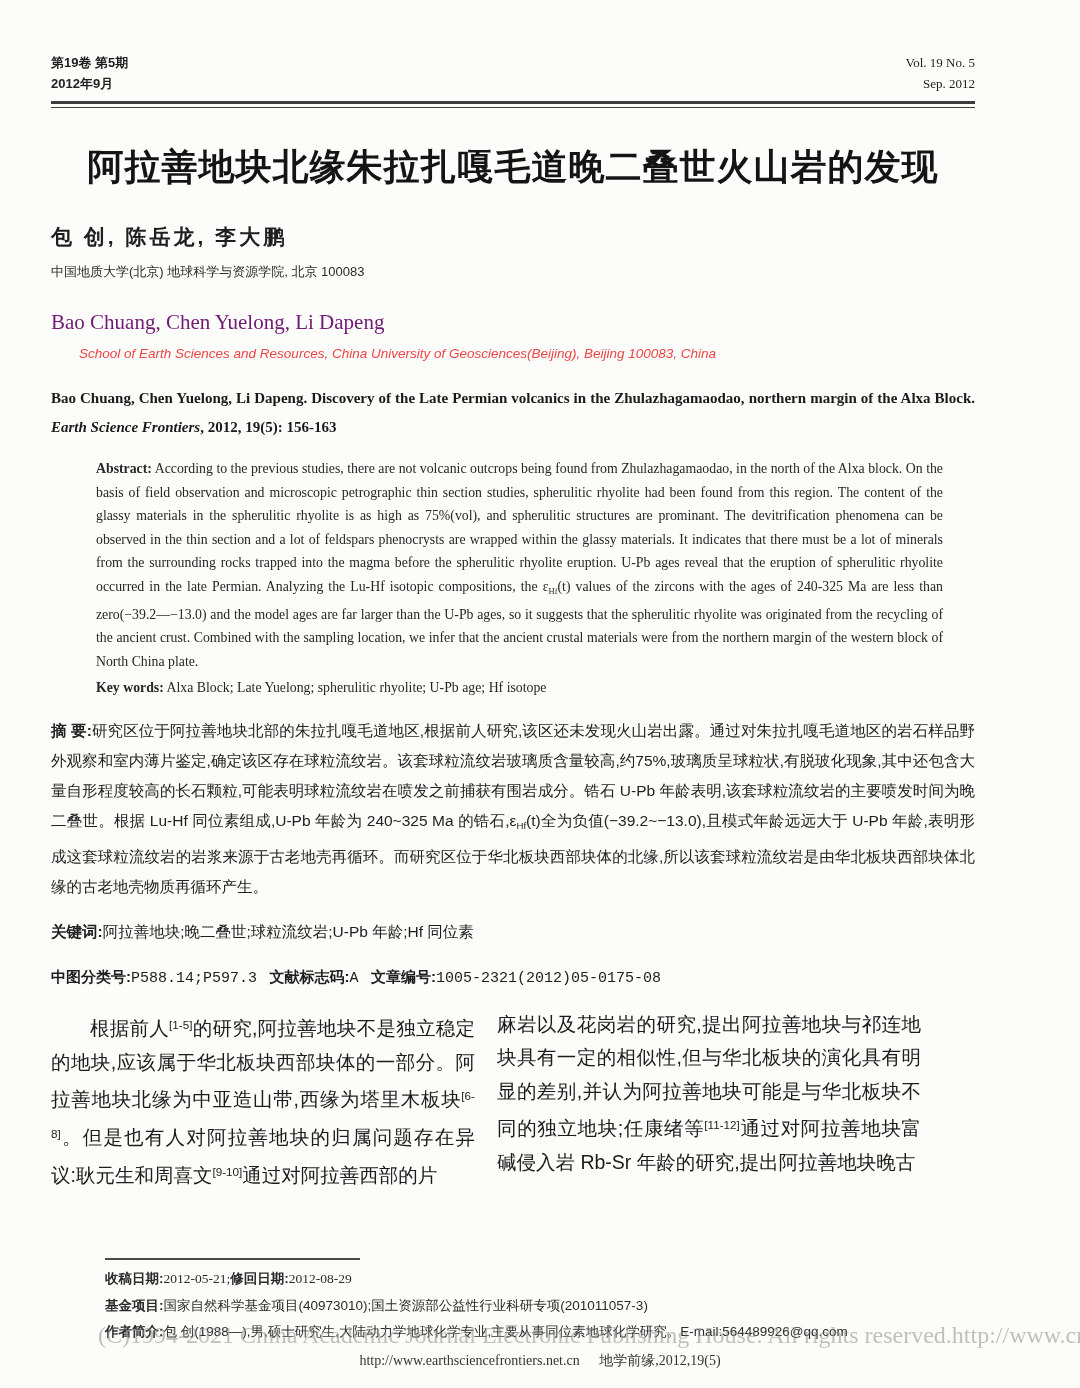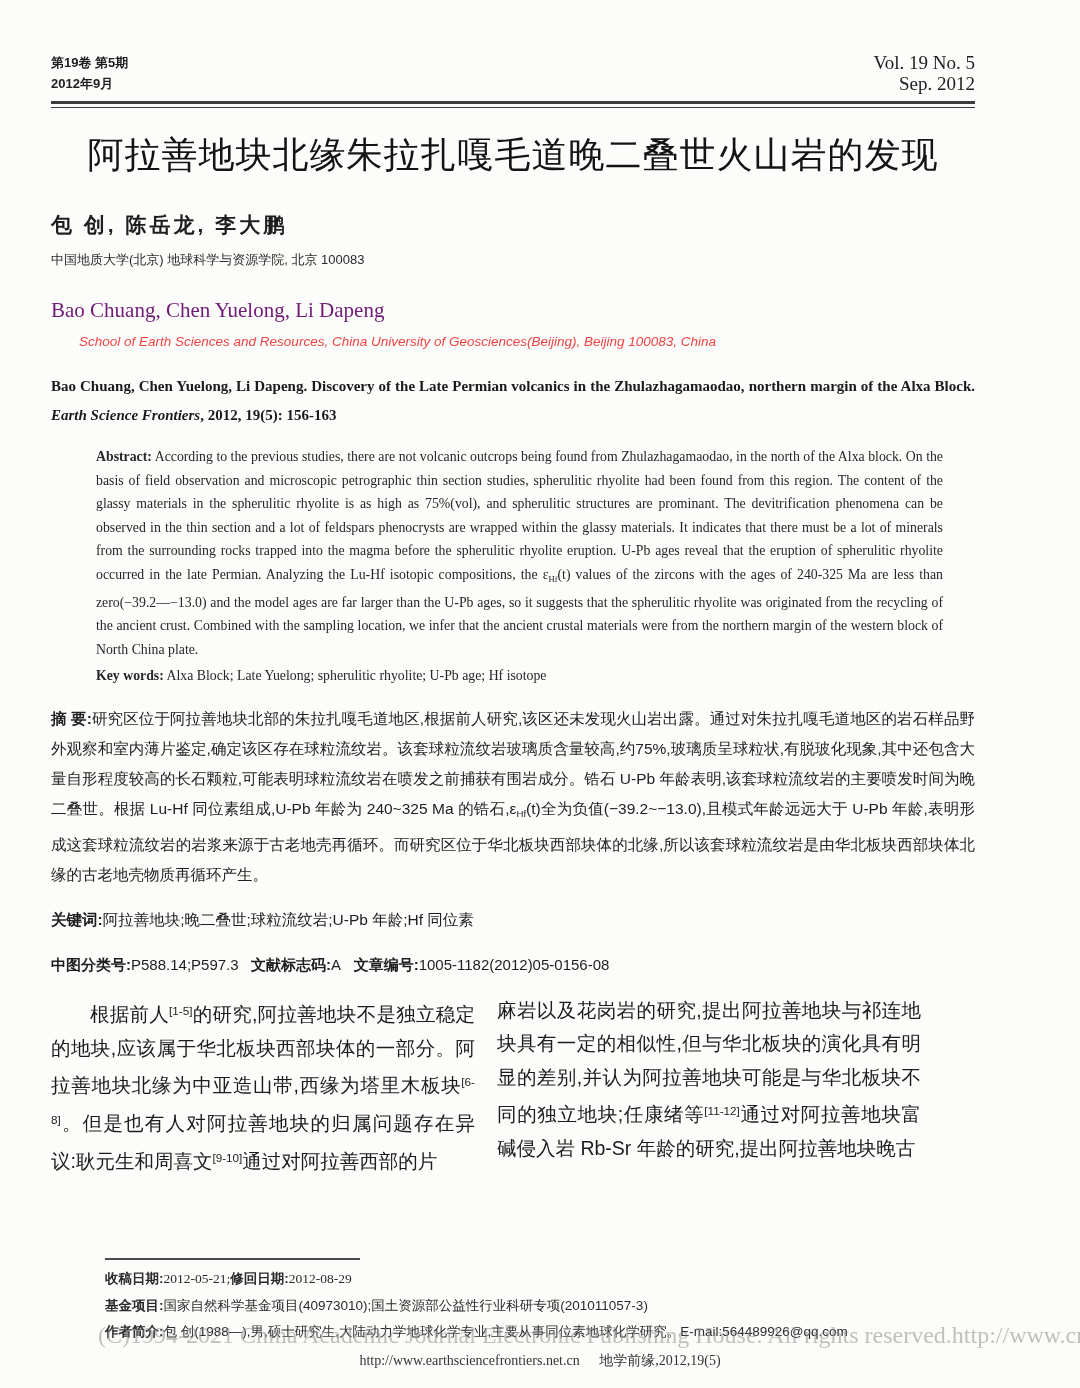--- a/index.html
+++ b/index.html
@@ -14,44 +14,44 @@
     color:#1e1e1e;
     font-family:"Liberation Sans",sans-serif;
   }
 
   
   .journal-header{display:flex;justify-content:space-between;align-items:flex-start;}
   .jh-left{font-size:13px;line-height:21px;font-weight:600;white-space:nowrap;}
   .jh-center{text-align:center;flex:1;padding:0 10px;}
   .jh-cn{font-size:16.5px;font-weight:700;line-height:22px;}
   .jh-en{font-family:"Liberation Serif",serif;font-size:13px;line-height:21px;color:#2a2a2a;}
-  .jh-right{font-family:"Liberation Serif",serif;font-size:19px;line-height:21px;text-align:right;white-space:nowrap;margin-left:43px;}
+  .jh-right{font-family:"Liberation Serif",serif;font-size:13px;line-height:21px;text-align:right;white-space:nowrap;margin-left:43px;}
   .double-rule{margin-top:7px;height:3px;border-top:3px solid #3c3c3c;border-bottom:1px solid #3c3c3c;}
 
   
-  .paper-title{margin-top:24px;text-align:center;font-size:36px;font-weight:400;letter-spacing:1px;line-height:46px;color:#141414;}
+  .paper-title{margin-top:36px;text-align:center;font-size:36px;font-weight:700;letter-spacing:1px;line-height:46px;color:#141414;}
   .authors-cn{margin-top:32px;font-size:21px;font-weight:600;letter-spacing:3px;line-height:30px;}
   .affiliation-cn{margin-top:10px;font-size:13px;line-height:20px;color:#2b2b2b;}
   .authors-en{margin-top:26px;font-size:21px;line-height:28px;font-family:"Liberation Serif",serif;color:#701a75;}
   .affiliation-en{margin-top:8px;font-size:13.5px;line-height:20px;font-family:Liberation Sans, sans-serif;font-style:italic;color:#ef4444;margin-left:28px;}
   .citation{margin-top:20px;font-size:15px;font-weight:700;line-height:29px;font-family:"Liberation Serif",serif;text-align:justify;color:#1a1a1a;}
   .citation .it{font-style:italic;}
 
   
   .abstract-en{margin:14px 32px 0 45px;font-family:"Liberation Serif",serif;font-size:13.8px;line-height:23.5px;text-align:justify;color:#262626;}
   .abstract-en b{font-family:"Liberation Serif",serif;}
   .keywords-en{margin:3px 32px 0 45px;font-family:"Liberation Serif",serif;font-size:13.8px;line-height:24px;color:#262626;}
   .subscript{font-size:0.62em;vertical-align:-0.35em;}
   .sup{font-size:0.6em;vertical-align:0.55em;letter-spacing:0;}
 
   
   .abstract-cn{margin-top:16px;font-size:15.5px;line-height:30px;text-align:justify;color:#222;}
   .keywords-cn{font-size:15.5px;line-height:30px;margin-top:1px;}
   .classification{font-size:15px;line-height:28px;margin-top:2px;}
-  .classification .val{font-family:Liberation Sans, sans-serif;font-weight:400;}
+  .classification .val{font-family:Liberation Mono, monospace;font-weight:400;}
   .lbl{font-weight:700;}
 
   
   .columns{margin-top:10px;display:flex;gap:22px;}
   .col{width:424px;font-size:19.5px;line-height:33.5px;text-align:justify;color:#1c1c1c;}
   .col p{margin:0;}
   .col .indent{text-indent:2em;}
 
   
   .footnote{position:absolute;left:105px;right:85px;top:1258px;font-size:13.5px;line-height:26.5px;color:#2a2a2a;}
@@ -95,21 +95,21 @@
   <p class="citation"><span>Bao Chuang, Chen Yuelong, Li Dapeng. Discovery of the Late Permian volcanics in the Zhulazhagamaodao, northern margin of the Alxa Block. </span><span class="it">Earth Science Frontiers</span><span>, 2012, 19(5): 156-163</span></p>
 
   <p class="abstract-en"><b>Abstract:</b><span> According to the previous studies, there are not volcanic outcrops being found from Zhulazhagamaodao, in the north of the Alxa block. On the basis of field observation and microscopic petrographic thin section studies, spherulitic rhyolite had been found from this region. The content of the glassy materials in the spherulitic rhyolite is as high as 75%(vol), and spherulitic structures are prominant. The devitrification phenomena can be observed in the thin section and a lot of feldspars phenocrysts are wrapped within the glassy materials. It indicates that there must be a lot of minerals from the surrounding rocks trapped into the magma before the spherulitic rhyolite eruption. U-Pb ages reveal that the eruption of spherulitic rhyolite occurred in the late Permian. Analyzing the Lu-Hf isotopic compositions, the ε</span><span class="subscript">Hf</span><span>(t) values of the zircons with the ages of 240-325 Ma are less than zero(−39.2—−13.0) and the model ages are far larger than the U-Pb ages, so it suggests that the spherulitic rhyolite was originated from the recycling of the ancient crust. Combined with the sampling location, we infer that the ancient crustal materials were from the northern margin of the western block of North China plate.</span></p>
 
   <p class="keywords-en"><b>Key words:</b><span> Alxa Block; Late Yuelong; spherulitic rhyolite; U-Pb age; Hf isotope</span></p>
 
   <p class="abstract-cn"><span class="lbl">摘 要:</span><span>研究区位于阿拉善地块北部的朱拉扎嘎毛道地区,根据前人研究,该区还未发现火山岩出露。通过对朱拉扎嘎毛道地区的岩石样品野外观察和室内薄片鉴定,确定该区存在球粒流纹岩。该套球粒流纹岩玻璃质含量较高,约75%,玻璃质呈球粒状,有脱玻化现象,其中还包含大量自形程度较高的长石颗粒,可能表明球粒流纹岩在喷发之前捕获有围岩成分。锆石 U-Pb 年龄表明,该套球粒流纹岩的主要喷发时间为晚二叠世。根据 Lu-Hf 同位素组成,U-Pb 年龄为 240~325 Ma 的锆石,ε</span><span class="subscript">Hf</span><span>(t)全为负值(−39.2~−13.0),且模式年龄远远大于 U-Pb 年龄,表明形成这套球粒流纹岩的岩浆来源于古老地壳再循环。而研究区位于华北板块西部块体的北缘,所以该套球粒流纹岩是由华北板块西部块体北缘的古老地壳物质再循环产生。</span></p>
 
   <p class="keywords-cn"><span class="lbl">关键词:</span><span>阿拉善地块;晚二叠世;球粒流纹岩;U-Pb 年龄;Hf 同位素</span></p>
 
-  <p class="classification"><span class="lbl">中图分类号:</span><span class="val">P588.14;P597.3</span><span>&nbsp;&nbsp;&nbsp;</span><span class="lbl">文献标志码:</span><span class="val">A</span><span>&nbsp;&nbsp;&nbsp;</span><span class="lbl">文章编号:</span><span class="val">1005-1182(2012)05-0156-08</span></p>
+  <p class="classification"><span class="lbl">中图分类号:</span><span class="val">P588.14;P597.3</span><span>&nbsp;&nbsp;&nbsp;</span><span class="lbl">文献标志码:</span><span class="val">A</span><span>&nbsp;&nbsp;&nbsp;</span><span class="lbl">文章编号:</span><span class="val">1005-2321(2012)05-0175-08</span></p>
 
   <div class="columns">
     <div class="col">
       <p class="indent"><span>根据前人</span><span class="sup">[1-5]</span><span>的研究,阿拉善地块不是独立稳定的地块,应该属于华北板块西部块体的一部分。阿拉善地块北缘为中亚造山带,西缘为塔里木板块</span><span class="sup">[6-8]</span><span>。但是也有人对阿拉善地块的归属问题存在异议:耿元生和周喜文</span><span class="sup">[9-10]</span><span>通过对阿拉善西部的片</span></p>
     </div>
     <div class="col">
       <p><span>麻岩以及花岗岩的研究,提出阿拉善地块与祁连地块具有一定的相似性,但与华北板块的演化具有明显的差别,并认为阿拉善地块可能是与华北板块不同的独立地块;任康绪等</span><span class="sup">[11-12]</span><span>通过对阿拉善地块富碱侵入岩 Rb-Sr 年龄的研究,提出阿拉善地块晚古</span></p>
     </div>
   </div>
 

